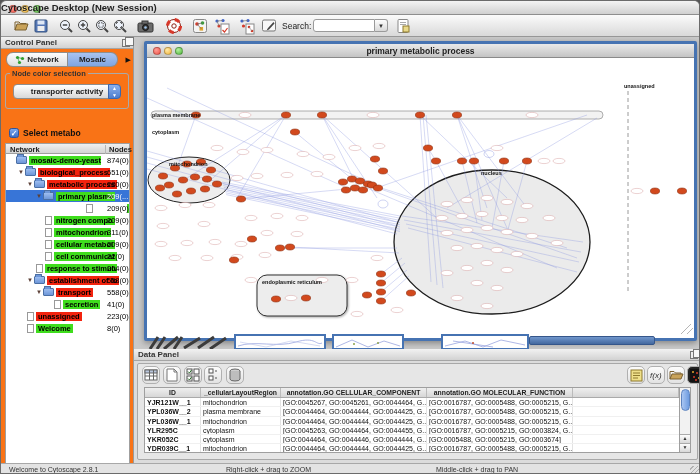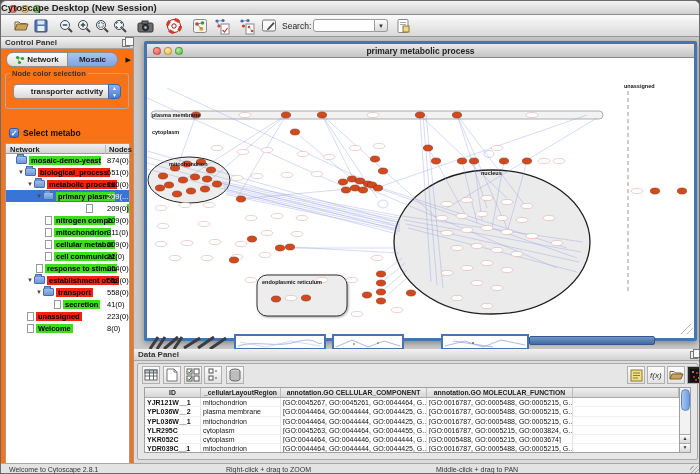--- a/index.html
+++ b/index.html
@@ -81,21 +81,21 @@
     border-radius:2px;background:#fff;box-shadow:0 2px 6px rgba(0,0,0,.35);}
   .frame-title{position:relative;height:14px;background:linear-gradient(#e9e9e9,#c4c4c4);
     border-bottom:1px solid #8a8a8a;}
   .frame-title .t{position:absolute;top:1.5px;width:100%;text-align:center;font-size:8.5px;font-weight:bold;color:#222;}
   .canvas{position:relative;width:547px;height:279px;background:#fff;overflow:hidden;}
   
   .dpanel{position:absolute;left:133px;top:348px;width:567px;height:114px;background:#dcdcdc;}
   .dbody{position:absolute;left:3px;top:14px;width:561px;height:97px;background:#e6e6e6;
     border:1px solid #a8a8a8;border-radius:2px;}
   .dtool{position:relative;height:22px;}
-  .dbtn{position:absolute;top:2px;width:18px;height:18px;border:1px solid #b0b0b0;border-radius:0;
+  .dbtn{position:absolute;top:2px;width:18px;height:18px;border:1px solid #b0b0b0;border-radius:5px;
     background:linear-gradient(#fcfcfc,#e2e2e2);display:flex;align-items:center;justify-content:center;}
   .dtable{position:absolute;left:6px;top:23px;width:536px;height:66px;background:#fff;border:1px solid #9f9f9f;overflow:hidden;}
   .thead{display:flex;height:10px;background:linear-gradient(#efefef,#d7d7d7);border-bottom:1px solid #aaa;
     font-size:6.8px;font-weight:bold;color:#222;}
   .thead .hc{border-right:1px solid #bbb;text-align:center;overflow:hidden;white-space:nowrap;padding-top:1px;}
   .trow{display:flex;height:9.3px;font-size:7px;color:#111;border-bottom:1px solid #f0f0f0;}
   .trow .tc{border-right:1px solid #e3e3e3;white-space:nowrap;overflow:hidden;padding:0 2px;line-height:9.3px;}
   .trow .tc.id{font-weight:bold;}
   .vsb{position:absolute;right:6px;top:23px;width:12px;height:66px;background:#f2f2f2;border:1px solid #9f9f9f;}
   .vsb .thumb{position:absolute;left:0.5px;top:1px;width:9px;height:22px;border-radius:5px;

